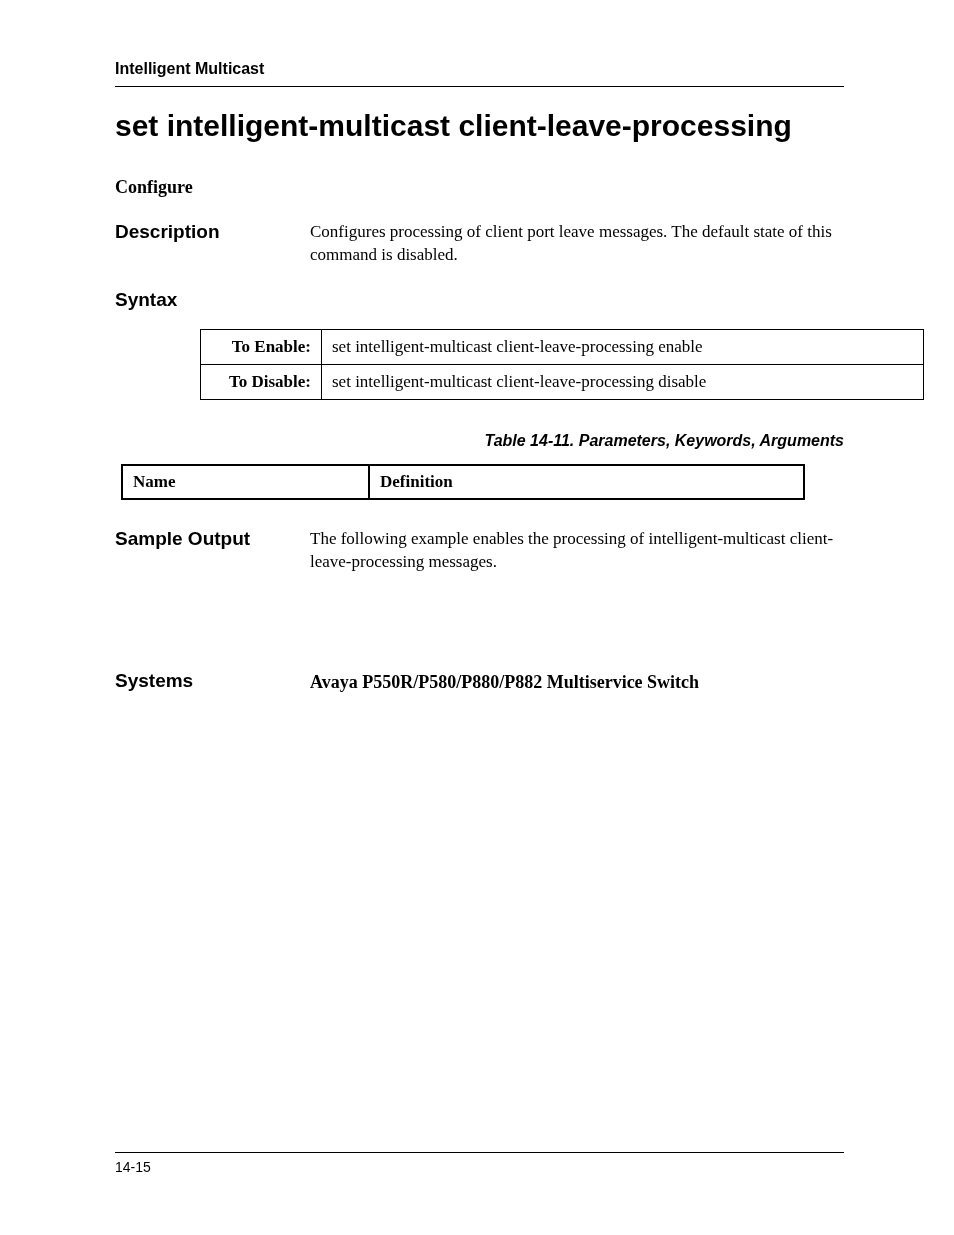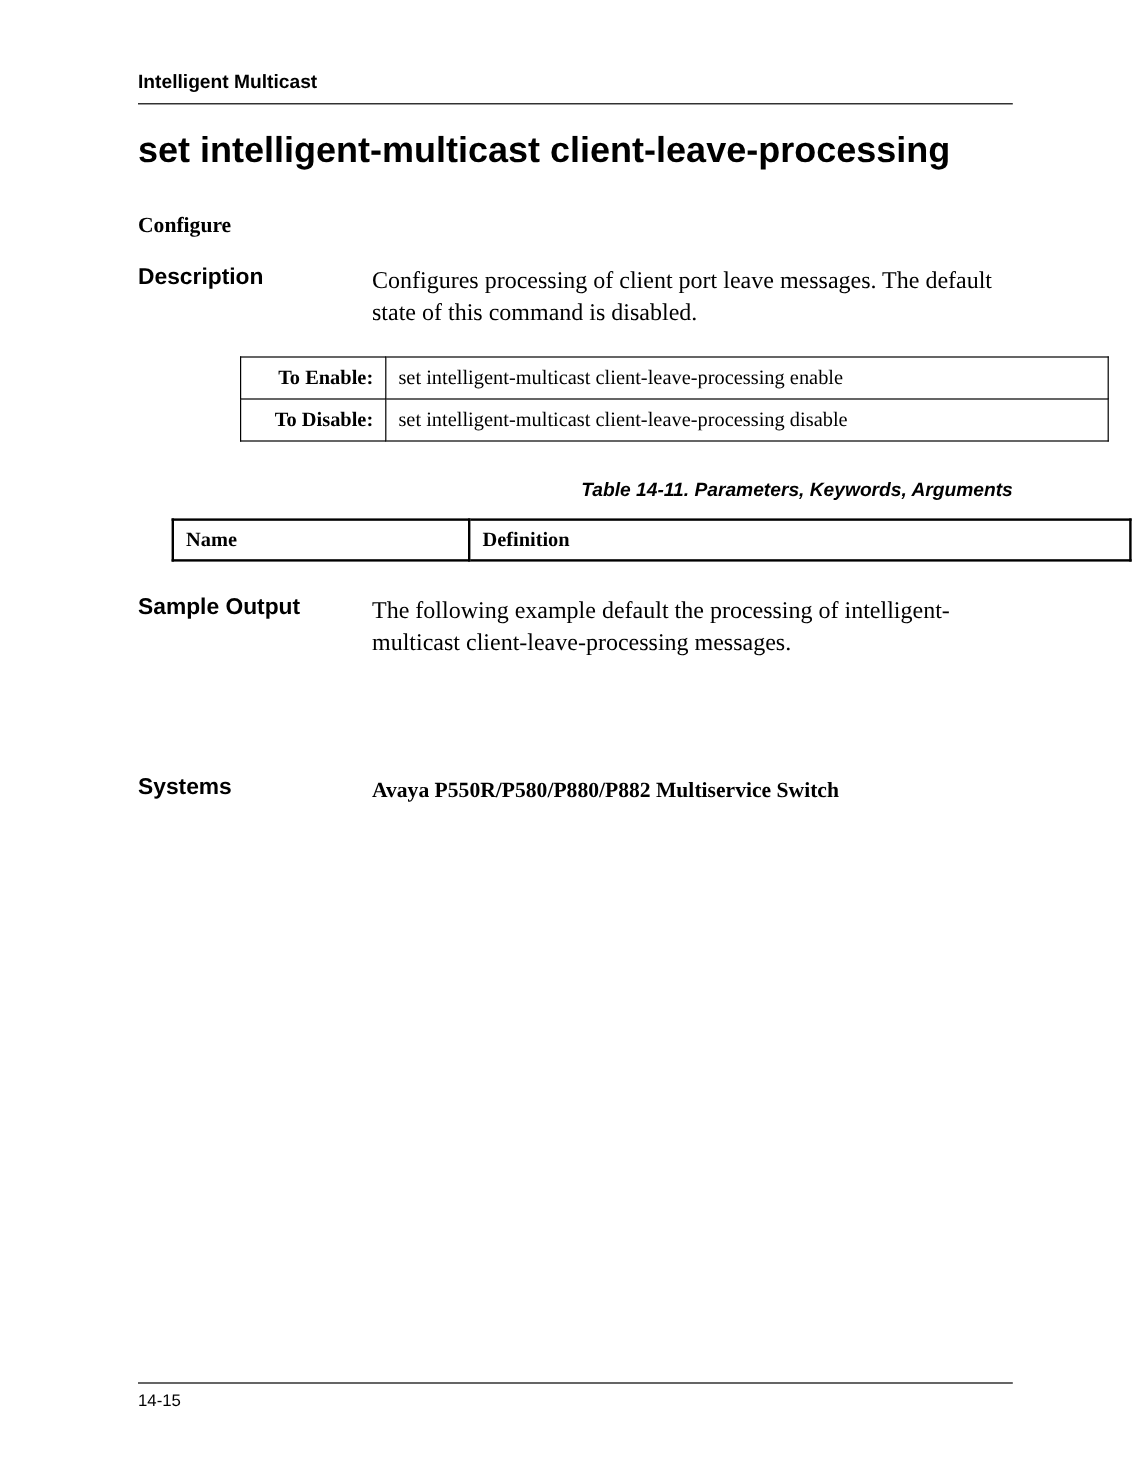--- a/index.html
+++ b/index.html
@@ -41,21 +41,21 @@
   }
   .label-col {
     width: 195px;
     flex: 0 0 195px;
     font-family: "Segoe UI", "Helvetica Neue", Arial, sans-serif;
     font-weight: 700;
     font-size: 19px;
   }
   .value-col {
     flex: 1;
-    font-size: 20px;
+    font-size: 17px;
     line-height: 1.35;
   }
   .value-bold {
     font-family: "Times New Roman", Times, serif;
     font-weight: 700;
     font-size: 18px;
   }
   .section-heading {
     font-family: "Segoe UI", "Helvetica Neue", Arial, sans-serif;
     font-weight: 700;
@@ -81,22 +81,22 @@
   .table-caption {
     font-family: "Segoe UI", "Helvetica Neue", Arial, sans-serif;
     font-weight: 700;
     font-style: italic;
     font-size: 16px;
     text-align: right;
     margin: 32px 0 14px 0;
   }
   table.params {
     border-collapse: collapse;
-    margin-left: 28px;
-    width: 800px;
+    margin-left: 6px;
+    width: 684px;
     font-size: 17px;
   }
   table.params th {
     border: 2px solid #000;
     text-align: left;
     font-weight: 700;
     padding: 6px 10px;
     background: #fff;
   }
   table.params td {
@@ -136,20 +136,21 @@
 
   <div class="row">
     <div class="value-col value-bold">Configure</div>
   </div>
 
   <div class="row">
     <div class="label-col">Description</div>
     <div class="value-col">Configures processing of client port leave messages. The default state of this command is disabled.</div>
   </div>
 
+  <div class="section-heading">Syntax</div>
 
   <table class="syntax">
     <tbody>
         <tr>
       <td class="lbl">To Enable:</td>
       <td>set intelligent-multicast client-leave-processing enable</td>
     </tr>
     <tr>
       <td class="lbl">To Disable:</td>
       <td>set intelligent-multicast client-leave-processing disable</td>
@@ -163,21 +164,21 @@
     <tbody>
         <tr>
       <th class="name-col">Name</th>
       <th>Definition</th>
     </tr>
   </tbody>
     </table>
 
   <div class="row" style="margin-top:28px;">
     <div class="label-col">Sample Output</div>
-    <div class="value-col">The following example default the processing of intelligent-multicast client-leave-processing messages.</div>
+    <div class="value-col">The following example enables the processing of intelligent-multicast client-leave-processing messages.</div>
   </div>
 
   <div class="row" style="margin-top:96px;">
     <div class="label-col">Systems</div>
     <div class="value-col value-bold">Avaya P550R/P580/P880/P882 Multiservice Switch</div>
   </div>
 </div>
 
 <div class="footer">
   <hr class="footer-rule">

